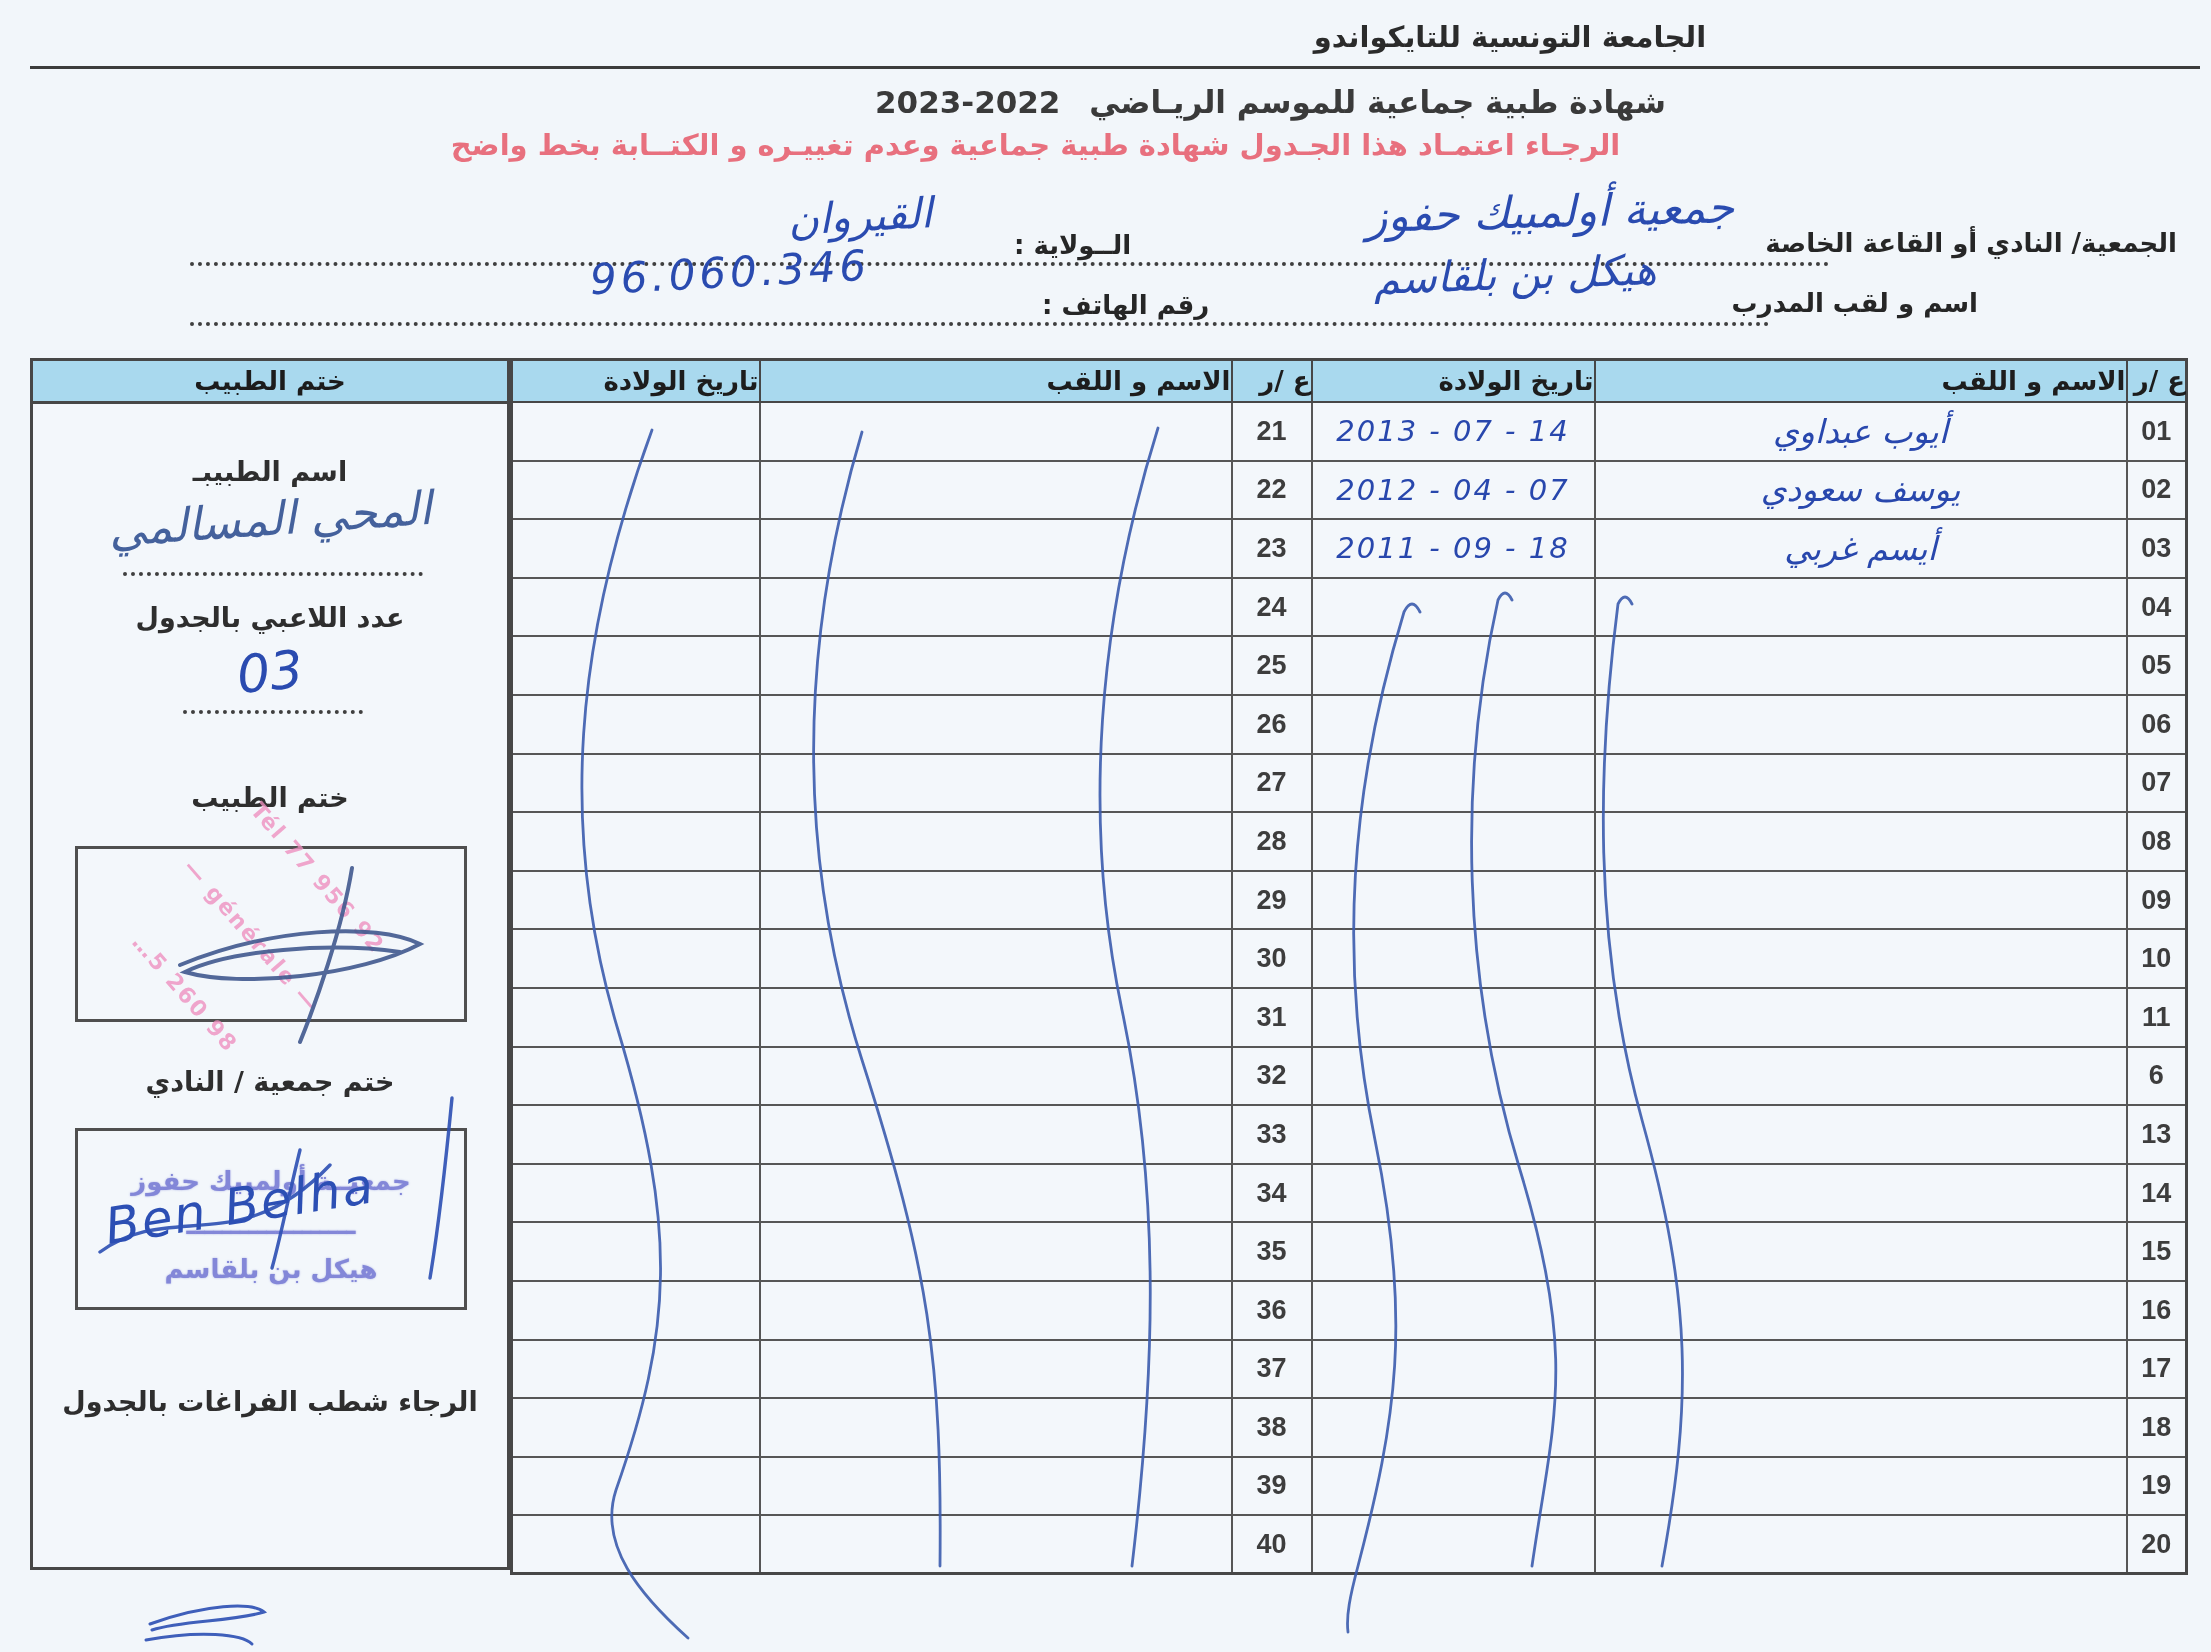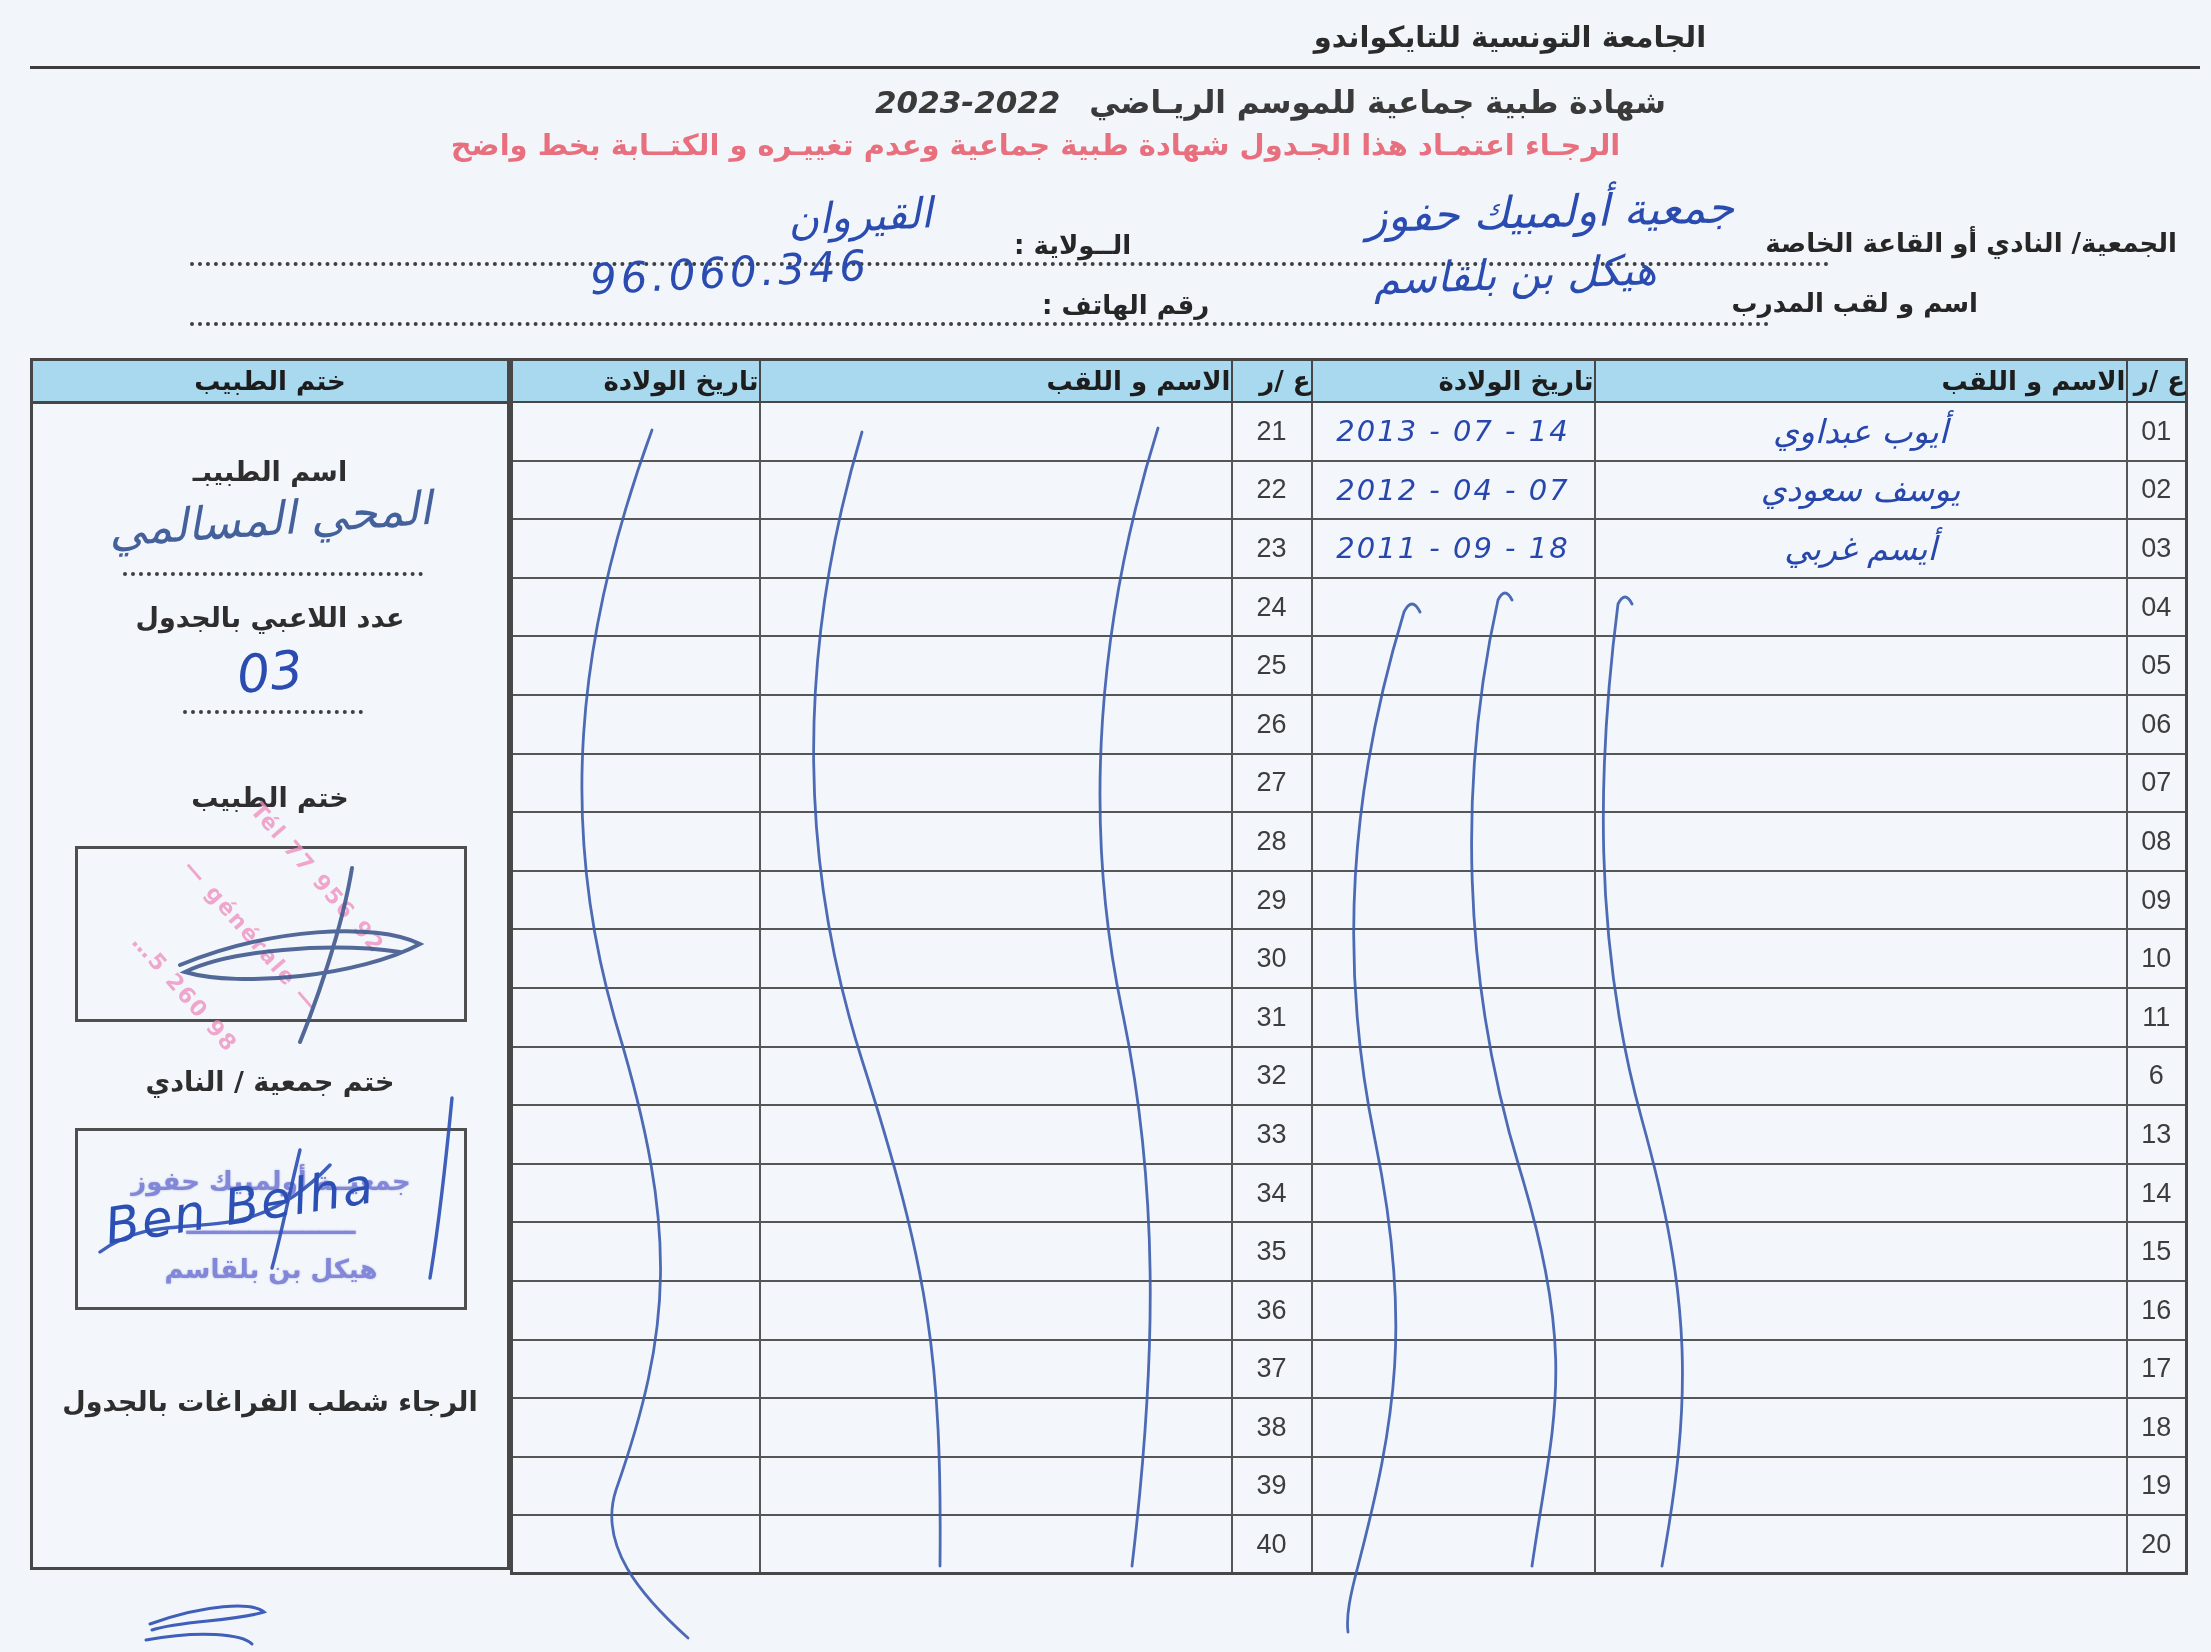--- a/index.html
+++ b/index.html
@@ -8,21 +8,21 @@
     background:#f2f6fa;
     font-family:"DejaVu Sans", sans-serif;
     color:#1c1c1c; overflow:hidden; direction:rtl;
   }
   .abs{position:absolute;}
   
   .org-title{top:20px; left:1300px; width:420px; font-size:29px; font-weight:bold; text-align:center; color:#2b2b2b;}
   .top-rule{top:66px; left:30px; width:2170px; height:3px; background:#3c3c3c;}
   .doc-title{top:84px; left:0; width:2211px; text-align:center; transform:translateX(165px);
              font-size:31px; font-weight:bold; color:#3a3a3a;}
-  .doc-title .yr{font-style:italic; display:inline-block; margin-right:18px;}
+  .doc-title .yr{display:inline-block; margin-right:18px;}
   .notice{top:128px; left:0; width:2211px; text-align:center; transform:translateX(-70px);
           font-size:29px; font-weight:bold; color:#e8707e; letter-spacing:.5px;}
   
   .fld-label{font-size:26px; font-weight:bold; color:#262626; background:#f2f6fa; padding:0 8px; z-index:3;}
   .dotline{border-bottom:4px dotted #3f3f3f; height:0; z-index:1;}
   .hand{color:#2a4bb0; font-style:italic; z-index:4; white-space:nowrap;}
   
   .doctor-box{
     left:30px; top:358px; width:480px; height:1212px;
     border:3px solid #474747; box-sizing:border-box; background:#f3f7fb; z-index:2;
@@ -50,21 +50,21 @@
   }
   .roster th{
     height:40px; background:#a9d9ee; border:2px solid #474747;
     font-size:26px; font-weight:bold; color:#1d1d1d; padding:0;text-align:right;
   }
   .roster td{
     height:58.6px; border:2px solid #565656; padding:0 6px; overflow:hidden;
     box-sizing:border-box; background:#f3f7fb;
   }
   .roster{border:3px solid #474747;}
-  .num{font-family:"Liberation Sans", sans-serif; font-size:27px; font-weight:normal; color:#3d3d3d; text-align:center;}
+  .num{font-family:"Liberation Sans", sans-serif; font-size:27px; font-weight:bold; color:#3d3d3d; text-align:center;}
   .dobcell{direction:ltr; text-align:center; font-size:29px; font-style:italic; color:#2847ad; letter-spacing:2px; white-space:nowrap;}
   .namecell{text-align:center; font-size:33px; font-style:italic; color:#2847ad; white-space:nowrap;margin-left:37px;}
   .overlay-svg{position:absolute; left:0; top:0; width:2211px; height:1652px; z-index:5; pointer-events:none;}
 </style>
 </head>
 <body>
 
 <div class="page">
 
   <div class="abs org-title">الجامعة التونسية للتايكواندو</div>

